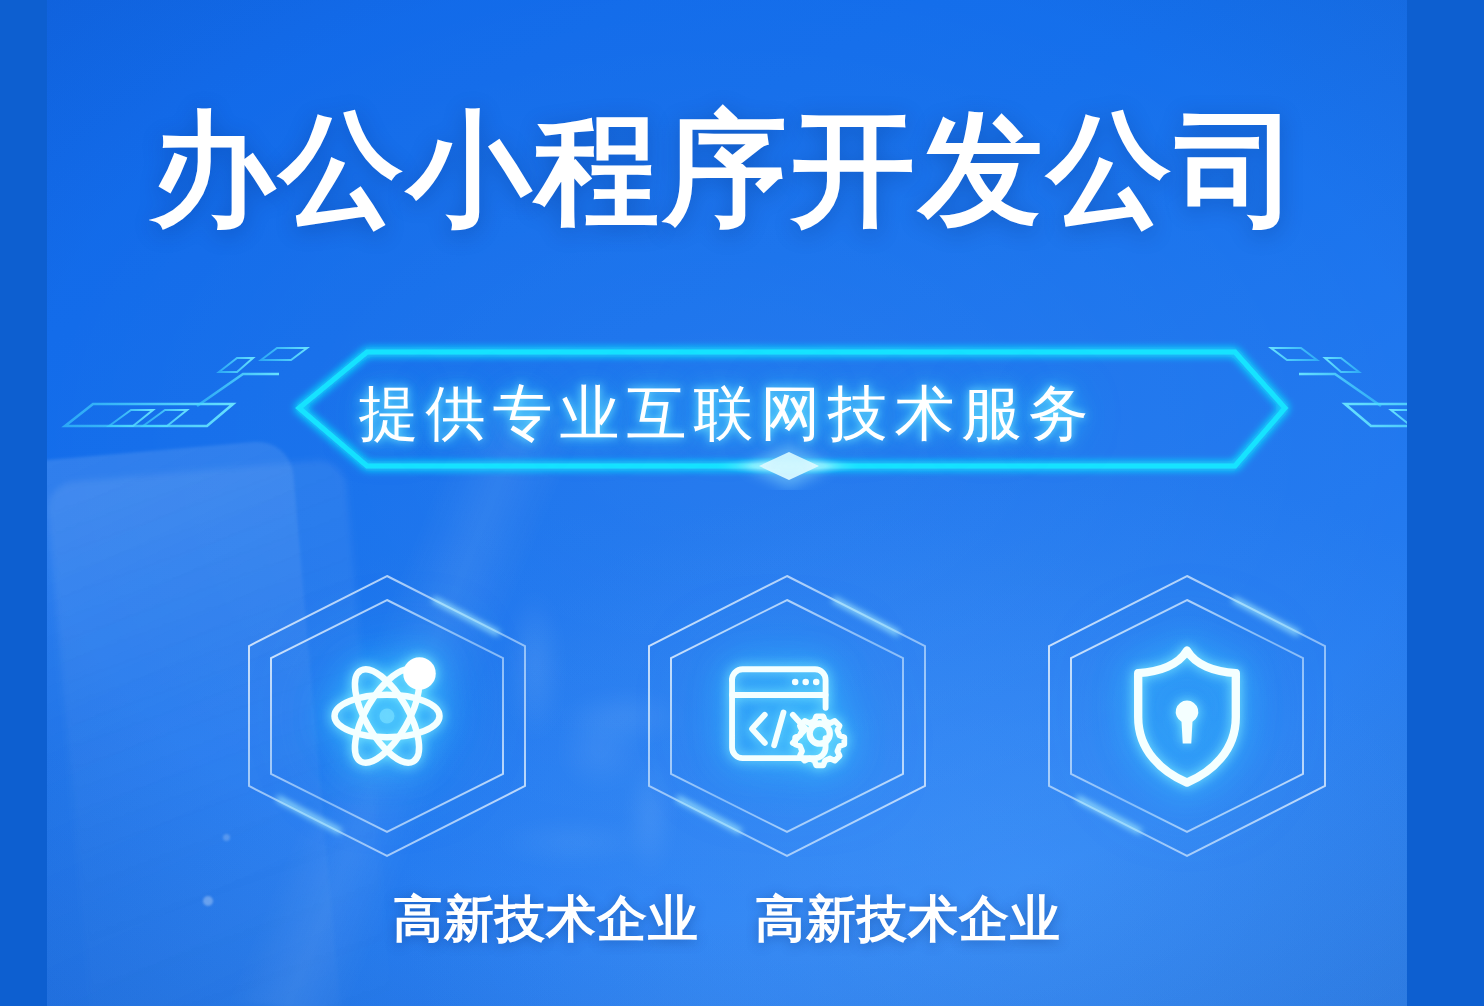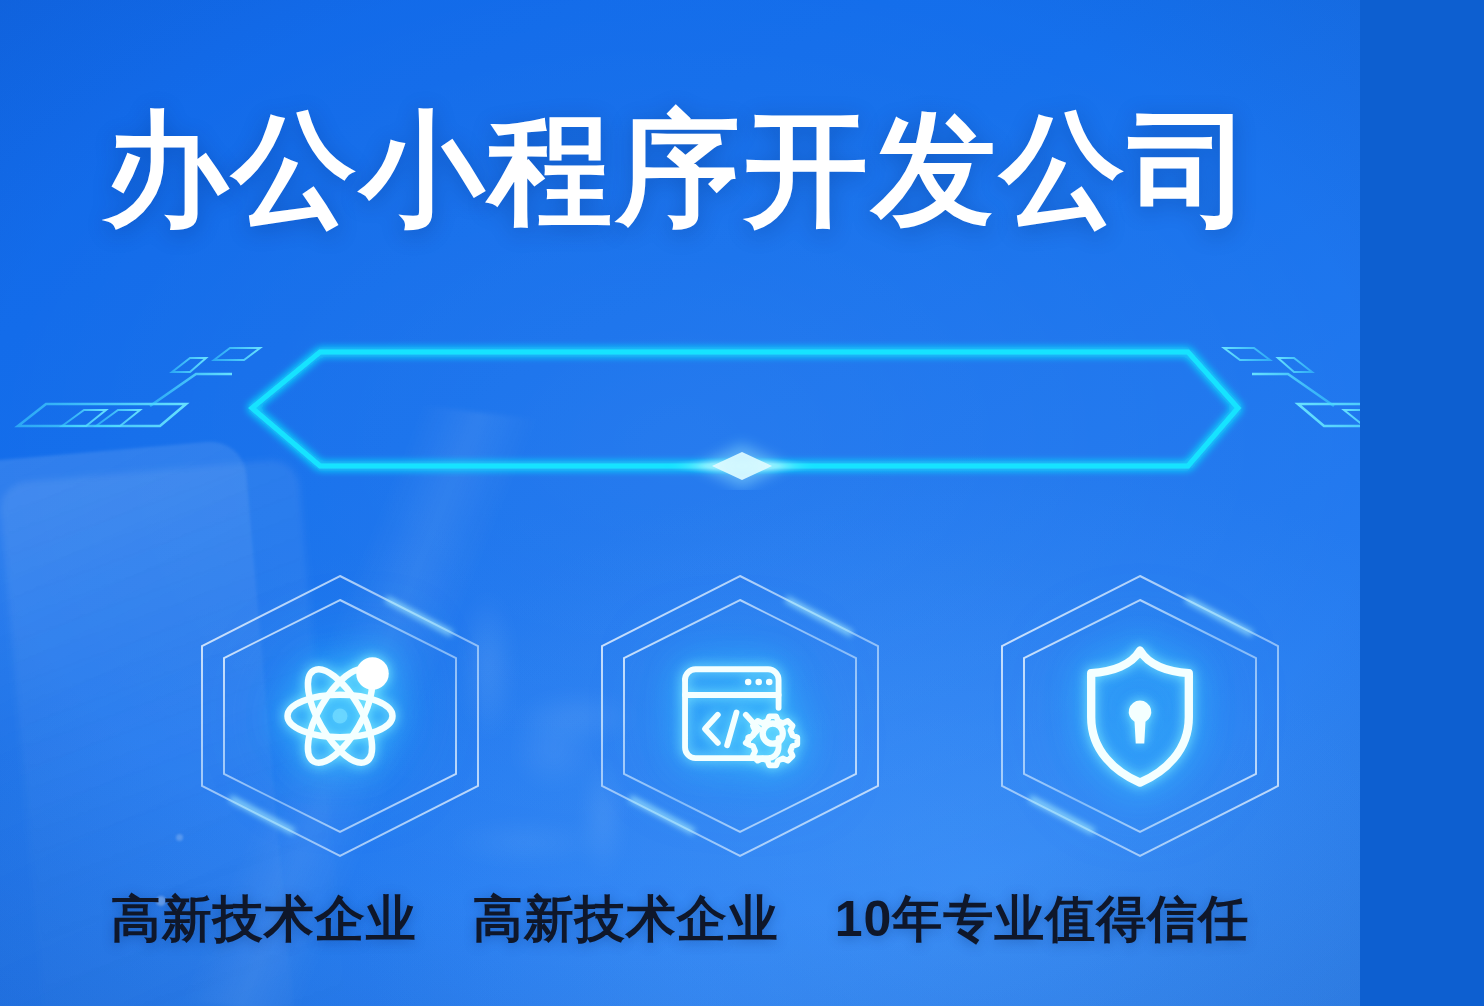--- a/index.html
+++ b/index.html
@@ -7,20 +7,21 @@
     padding: 0;
     background: #0d5fd0;
   }
   #poster {
     position: relative;
     width: 1360px;
     height: 1006px;
     overflow: hidden;
     font-family: "Liberation Sans", "DejaVu Sans", sans-serif;
     background: #1571ec;
+    margin-left: 47px;
   }
 
   
   .bg-base {
     position: absolute;
     inset: 0;
     background:
       radial-gradient(ellipse 900px 620px at 72% 88%, rgba(90,170,255,0.30) 0%, rgba(90,170,255,0.0) 70%),
       radial-gradient(ellipse 1100px 700px at 50% 100%, rgba(70,150,250,0.35) 0%, rgba(70,150,250,0) 72%),
       linear-gradient(150deg, #1168e8 0%, #1570ec 38%, #2279ef 70%, #2f84f2 100%);
@@ -166,21 +167,21 @@
     position: absolute;
     left: 0;
     right: 0;
     top: 886px;
     display: flex;
     justify-content: center;
     align-items: baseline;
     gap: 56px;
   }
   .caption {
-    color: #0f172a;
+    color: #ffffff;
     font-size: 50px;
     font-weight: bold;
     letter-spacing: 1px;
     white-space: nowrap;
     text-shadow: 0 2px 12px rgba(4,40,110,0.35);
     text-align: center;
   }
 </style>
 </head>
 <body>
@@ -244,20 +245,21 @@
 
       <g stroke="url(#barLineG)" fill="none" stroke-width="2.6" transform="translate(1484,0) scale(-1,1)">
         <path d="M 18 96 L 46 74 L 186 74 L 160 96 Z"></path>
         <path d="M 62 96 L 84 80 L 106 80 L 86 96 Z" stroke-width="2"></path>
         <path d="M 96 96 L 118 80 L 140 80 L 120 96 Z" stroke-width="2"></path>
         <path d="M 150 76 L 196 44 L 232 44"></path>
         <path d="M 172 42 L 190 28 L 206 28 L 190 42 Z" stroke-width="2"></path>
         <path d="M 214 30 L 230 18 L 260 18 L 244 30 Z" stroke-width="2"></path>
       </g>
     </svg>
+    <div class="banner-text">提供专业互联网技术服务</div>
   </div>
 
   <div class="features">
 
     <div class="feature">
       <svg class="hex-svg" width="300" height="300" viewBox="0 0 300 300">
         <defs>
           <linearGradient id="hexStroke1" x1="0" y1="0" x2="1" y2="1">
             <stop offset="0%" stop-color="#ffffff" stop-opacity="0.85"></stop>
             <stop offset="55%" stop-color="#cfe9ff" stop-opacity="0.55"></stop>
@@ -335,16 +337,15 @@
           <path d="M 55 50 a 9.5 9.5 0 0 1 4.6 17.8 L 58.6 86 h -7.2 L 50.4 67.8 A 9.5 9.5 0 0 1 55 50 Z" fill="#f4ffff"></path>
         </svg>
       </div>
     </div>
 
   </div>
 
   <div class="captions">
     <div class="caption">高新技术企业</div>
     <div class="caption">高新技术企业</div>
-    <div class="caption">10年专业值得信任</div>
   </div>
 
 </div>
 
 </body></html>

